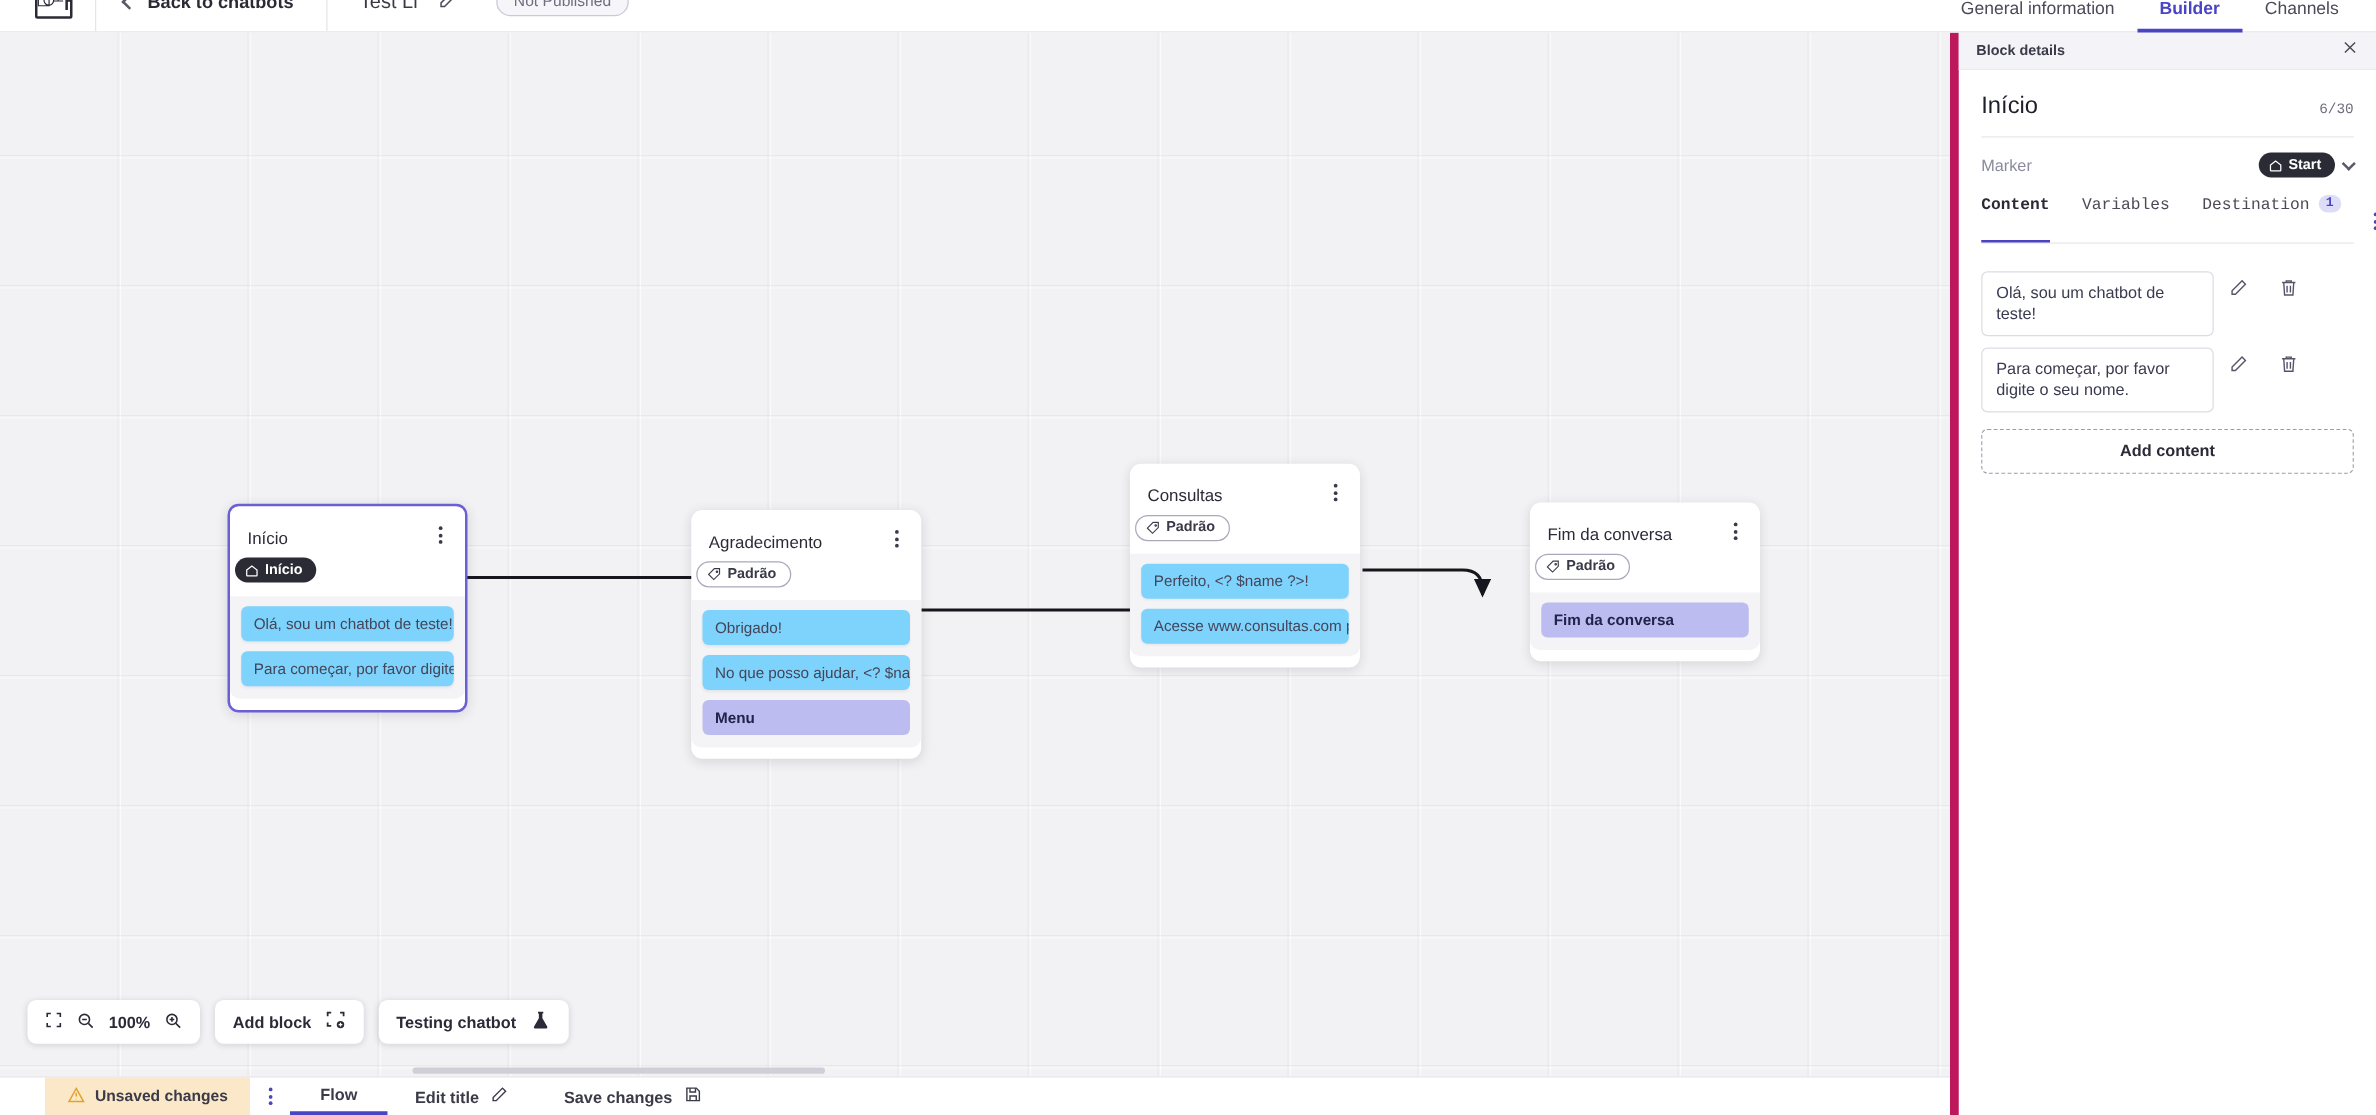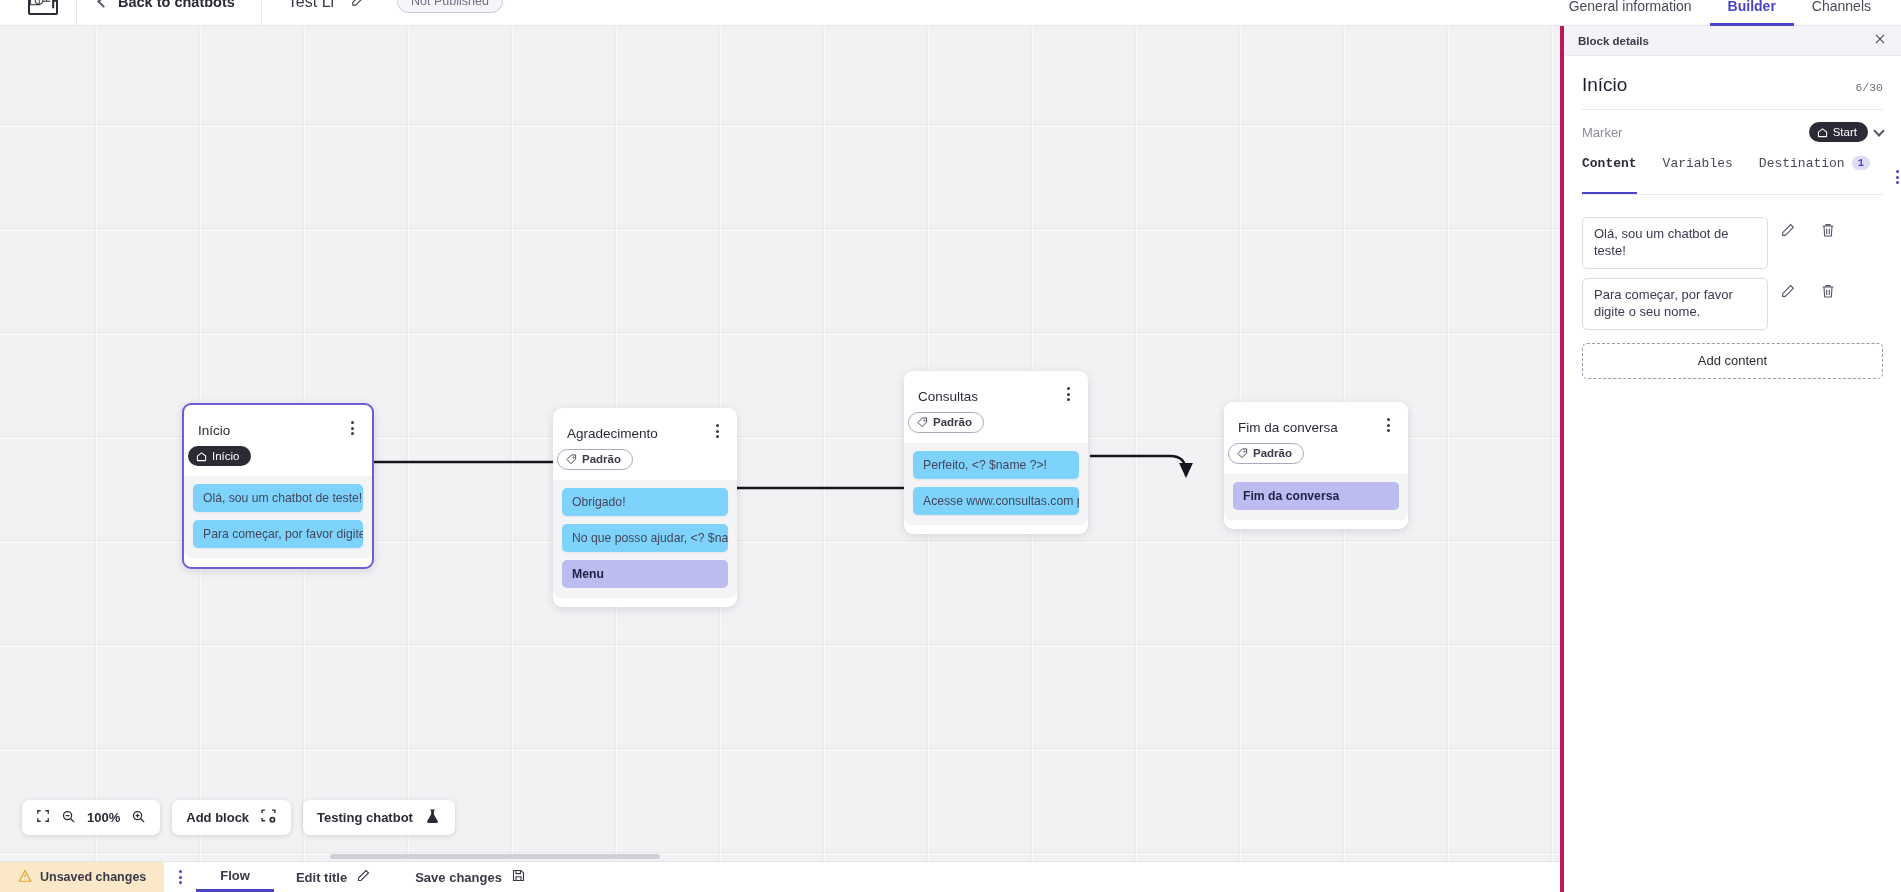--- a/index.html
+++ b/index.html
@@ -83,21 +83,21 @@
     padding: 0 0 9px 0;
   }
   .node.selected { border: 2px solid #6b5fd6; }
   .node-head { padding: 13px 14px 0 14px; display:flex; justify-content:space-between; align-items:flex-end; }
   .node-title { font-size: 13.5px; color: #2b2b38; font-weight: 400; }
   .kebab { display:flex; flex-direction:column; gap:2.5px; padding: 3px 4px; cursor:pointer; }
   .kebab i { width: 3px; height: 3px; border-radius: 50%; background: #3a3a48; display:block; }
   .node-badges { padding: 8px 4px 10px; }
   .badge-start {
     display: inline-flex; align-items:center; gap: 5px;
-    background: #2b2b35; color: #fff; font-size: 11.5px; font-weight: 400;
+    background: #2b2b35; color: #fff; font-size: 11.5px; font-weight: 700;
     border-radius: 11px; padding: 4px 11px 4px 8px;
   }
   .badge-tag {
     display: inline-flex; align-items:center; gap: 5px;
     border: 1px solid #a9a9bb; color: #3a3a48; font-size: 11.5px; font-weight: 700;
     border-radius: 11px; padding: 3px 11px 4px 8px; background:#fff;
   }
   .node-body { background: #f4f4f7; padding: 8px 9px 2px; border-radius: 0 0 8px 8px; }
   .node-row {
     background: #7dd3fc; border-radius: 5px; padding: 7px 10px; margin-bottom: 8px;
@@ -122,36 +122,36 @@
     background: #cfcfd8; border-radius: 3px;
   }
 
   
   .statusbar {
     position: absolute; left: 0; bottom: 0; width: 1560px; height: 31px;
     background: #fff; border-top: 1px solid #e4e4ea; display: flex; align-items: stretch; z-index: 20;
   }
   .unsaved {
     background: #fbe8c8; display: flex; align-items: center; gap: 8px;
-    padding: 0 18px; font-size: 12.5px; color: #3a3a48; font-weight: 700;
+    padding: 0 18px; font-size: 12.5px; color: #3a3a48; font-weight: 700; margin-left: 36px;
   }
   .sb-kebab { display:flex; flex-direction:column; gap:2.5px; align-items:center; justify-content:center; width:32px; cursor:pointer; }
   .sb-kebab i { width:3px; height:3px; border-radius:50%; background:#4a44c4; display:block; }
   .sb-tab {
     display:flex; align-items:center; justify-content:center; padding: 0 24px;
     font-size: 13px; color: #4a4a58; font-weight: 700; cursor:pointer;
     border-bottom: 3px solid transparent;
   }
   .sb-tab.active { color:#3a3a48; border-bottom-color:#4a44c4; }
   .sb-item { display:flex; align-items:center; gap:9px; padding: 0 22px; font-size:13px; color:#3a3a48; font-weight:700; cursor:pointer; }
 
   
   .panel {
     position: absolute; right: 0; top: 26px; width: 341px; height: 866px;
-    background: #fff; border-left: 4px solid #be185d; z-index: 25;
+    background: #fff; border-left: 7px solid #be185d; z-index: 25;
   }
   .panel-head {
     height: 30px; background: #f4f4f8; display:flex; align-items:center; justify-content: space-between;
     padding: 0 14px; border-bottom: 1px solid #eaeaf0;
   }
   .panel-head-title { font-size: 11.5px; color: #3a3a48; font-weight: 700; }
   .x-ico { cursor: pointer; }
   .panel-body { padding: 18px 18px 0; }
   .panel-title-row { display:flex; align-items: baseline; justify-content: space-between; }
   .panel-title { font-size: 19px; color: #1f1f2b; }
@@ -179,21 +179,21 @@
   .content-box {
     flex: 0 0 186px; border:1px solid #dcdce6; border-radius: 5px;
     padding: 8px 11px; font-size: 13px; color: #3a3a50; line-height: 1.3;
     background:#fff; min-height: 30px;
   }
   .item-actions { display:flex; align-items:center; gap: 0; padding-top: 5px; }
   .act-btn { width: 40px; display:flex; align-items:center; justify-content:center; cursor:pointer; }
   .add-content {
     margin: 13px 18px 0; border: 1px dashed #9a9aae; border-radius: 5px;
     height: 36px; display:flex; align-items:center; justify-content:center;
-    font-size: 13px; color: #2b2b38; font-weight: 400; cursor: pointer;
+    font-size: 13px; color: #2b2b38; font-weight: 700; cursor: pointer;
   }
   .cursor-hand { position:absolute; left: 1800px; top: 340px; pointer-events:none; }
 </style>
 </head>
 <body>
 
 <div id="app">
 
   <div class="topbar">
     <div class="logo-box">

